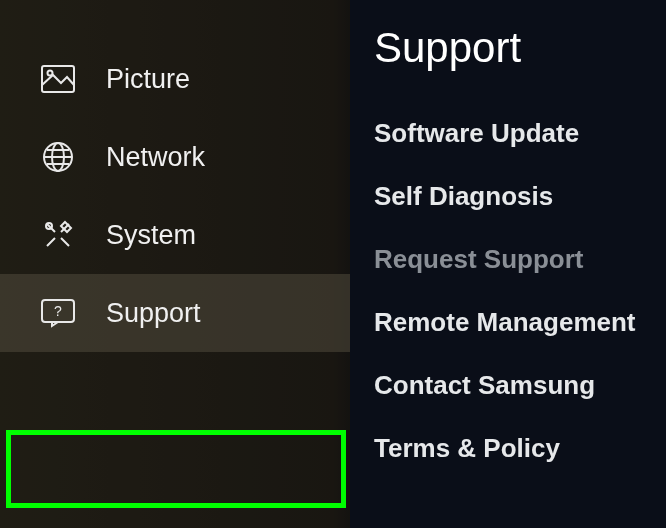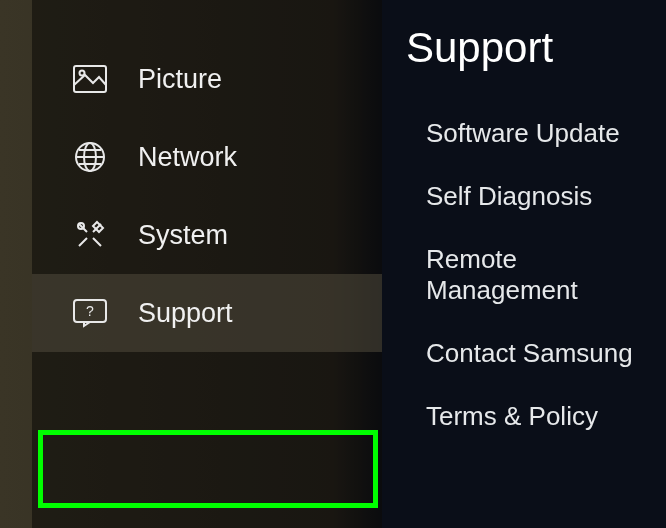--- a/index.html
+++ b/index.html
@@ -2,45 +2,43 @@
 <html><head>
 <meta charset="utf-8">
 <style>
   * { margin: 0; padding: 0; box-sizing: border-box; }
   html, body { width: 666px; height: 528px; overflow: hidden; font-family: Arial, Helvetica, sans-serif; background: #000; }
   .screen {
     width: 666px; height: 528px;
     display: flex;
     background: linear-gradient(90deg, #3a3526 0%, #2e2920 50%, #0a0e18 60%, #0a0e18 100%);
     position: relative;
-    padding-left: 32px;
   }
   .left-panel {
     width: 350px;
     background: rgba(0,0,0,0.45);
     position: relative;
   }
   .right-panel {
     flex: 1;
     background: #0a0e18;
     padding: 24px 20px 24px 24px;
   }
   .header-title {
     color: #fff;
     font-size: 42px;
     font-weight: 400;
     margin-bottom: 30px;
   }
   .sub-item {
     color: #e6e8ea;
     font-size: 26px;
-    font-weight: 400;
+    font-weight: 700;
     padding: 16px 0;
     cursor: pointer;
-    margin-left: 20px;
   }
   .sub-item.disabled {
     color: #8a8f96;
   }
   .menu-list {
     padding-top: 40px;
   }
   .menu-item {
     display: flex;
     align-items: center;
@@ -133,18 +131,19 @@
 
     </div>
     <div class="highlight-box"></div>
   </div>
 
   <div class="right-panel">
     <div class="header-title">Support</div>
 
     <div class="sub-item">Software Update</div>
     <div class="sub-item">Self Diagnosis</div>
+    <div class="sub-item disabled">Request Support</div>
     <div class="sub-item">Remote Management</div>
     <div class="sub-item">Contact Samsung</div>
     <div class="sub-item">Terms &amp; Policy</div>
   </div>
 
 </div>
 
 </body></html>

